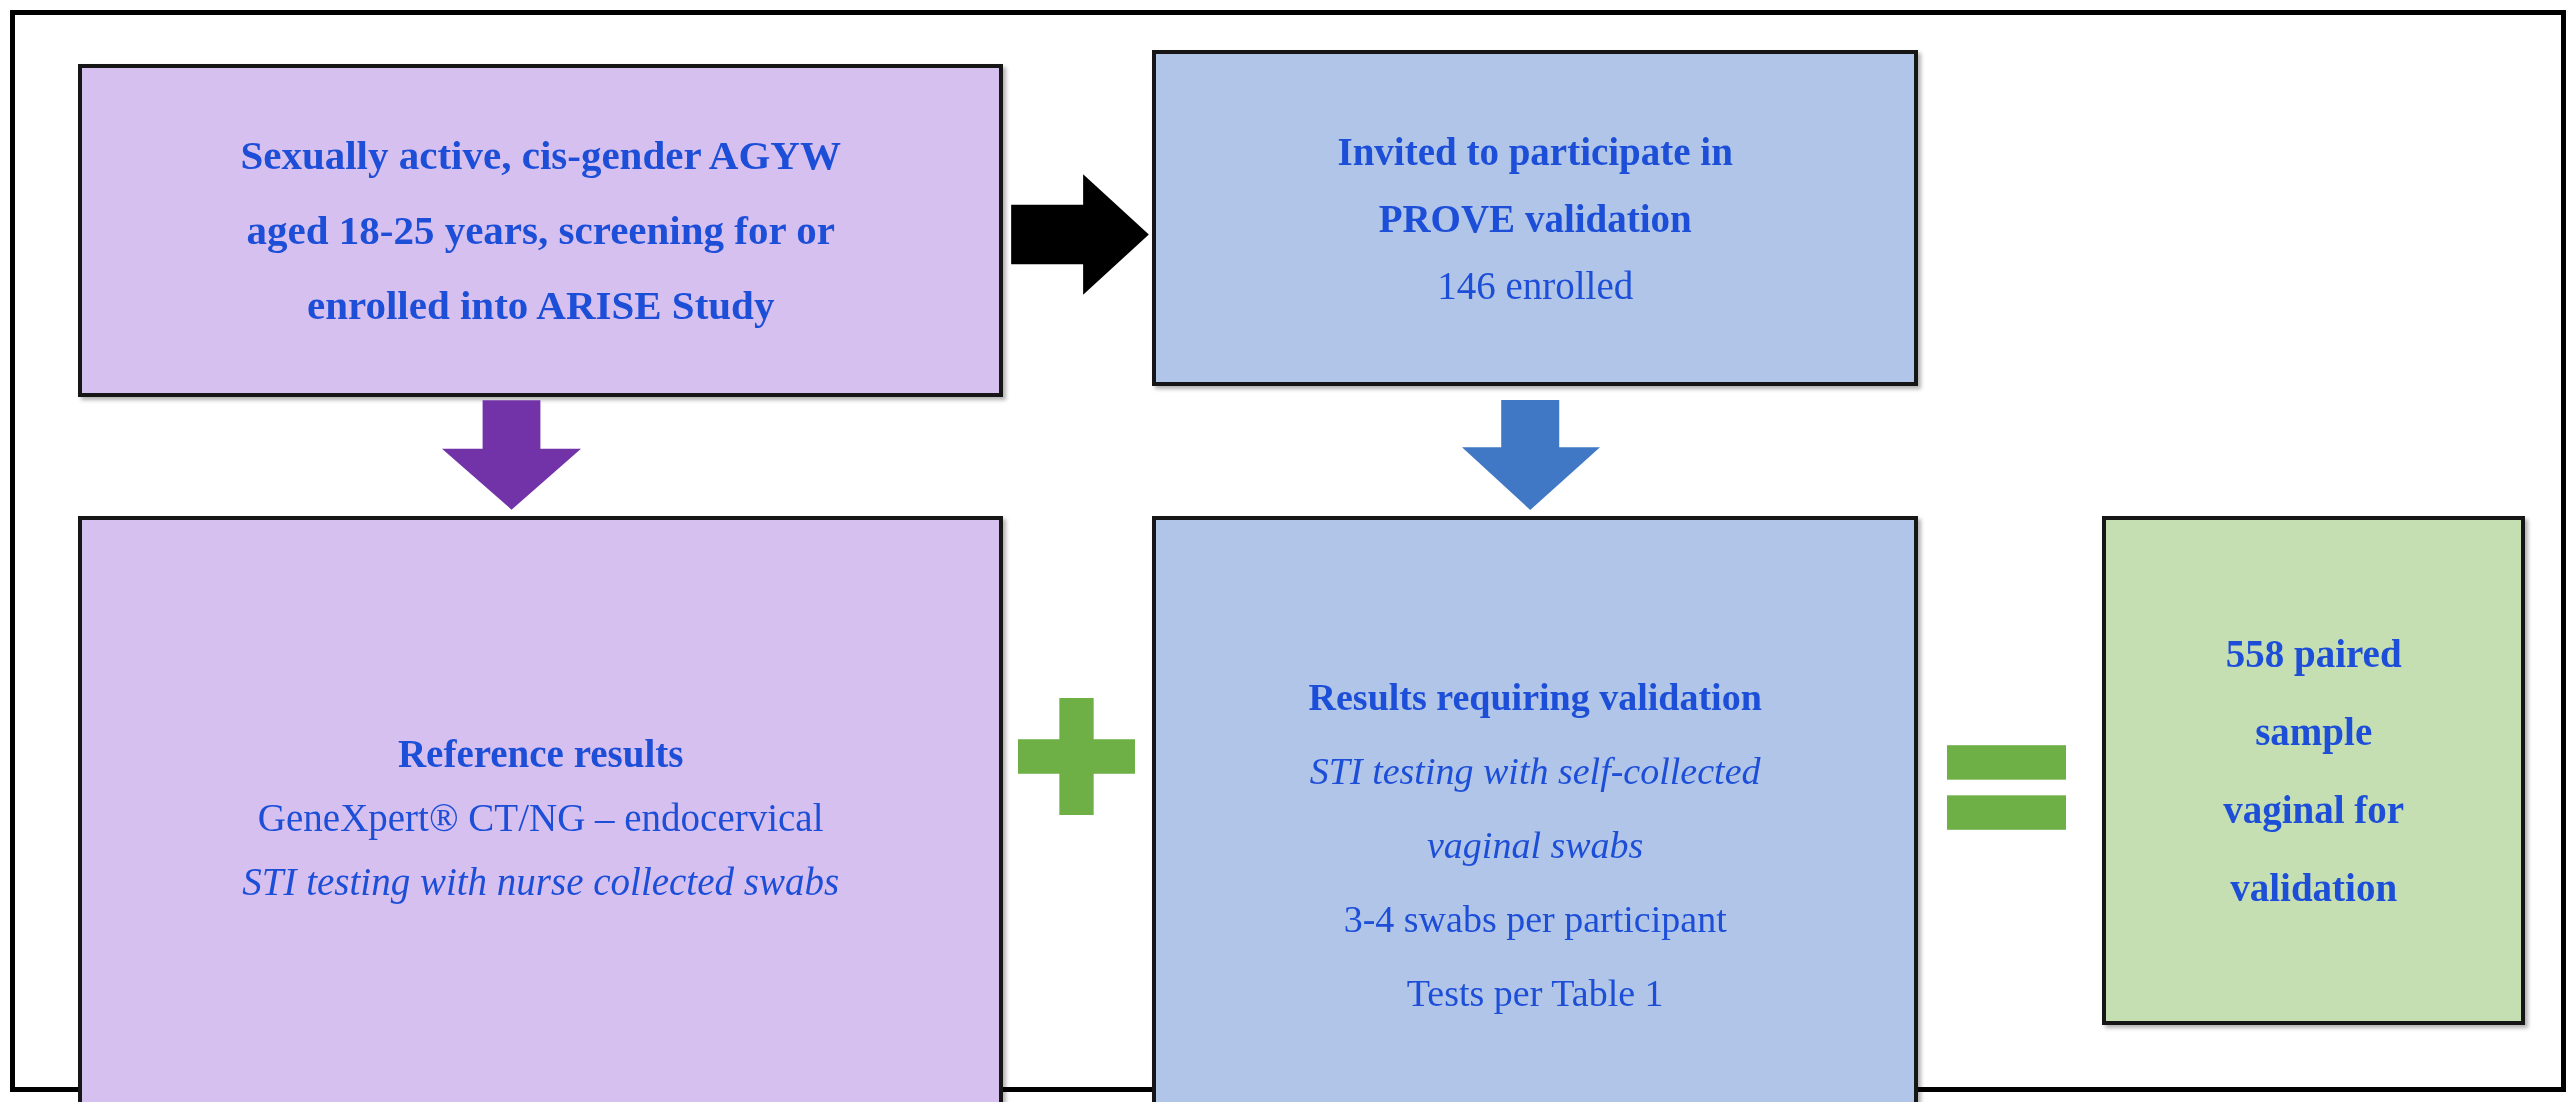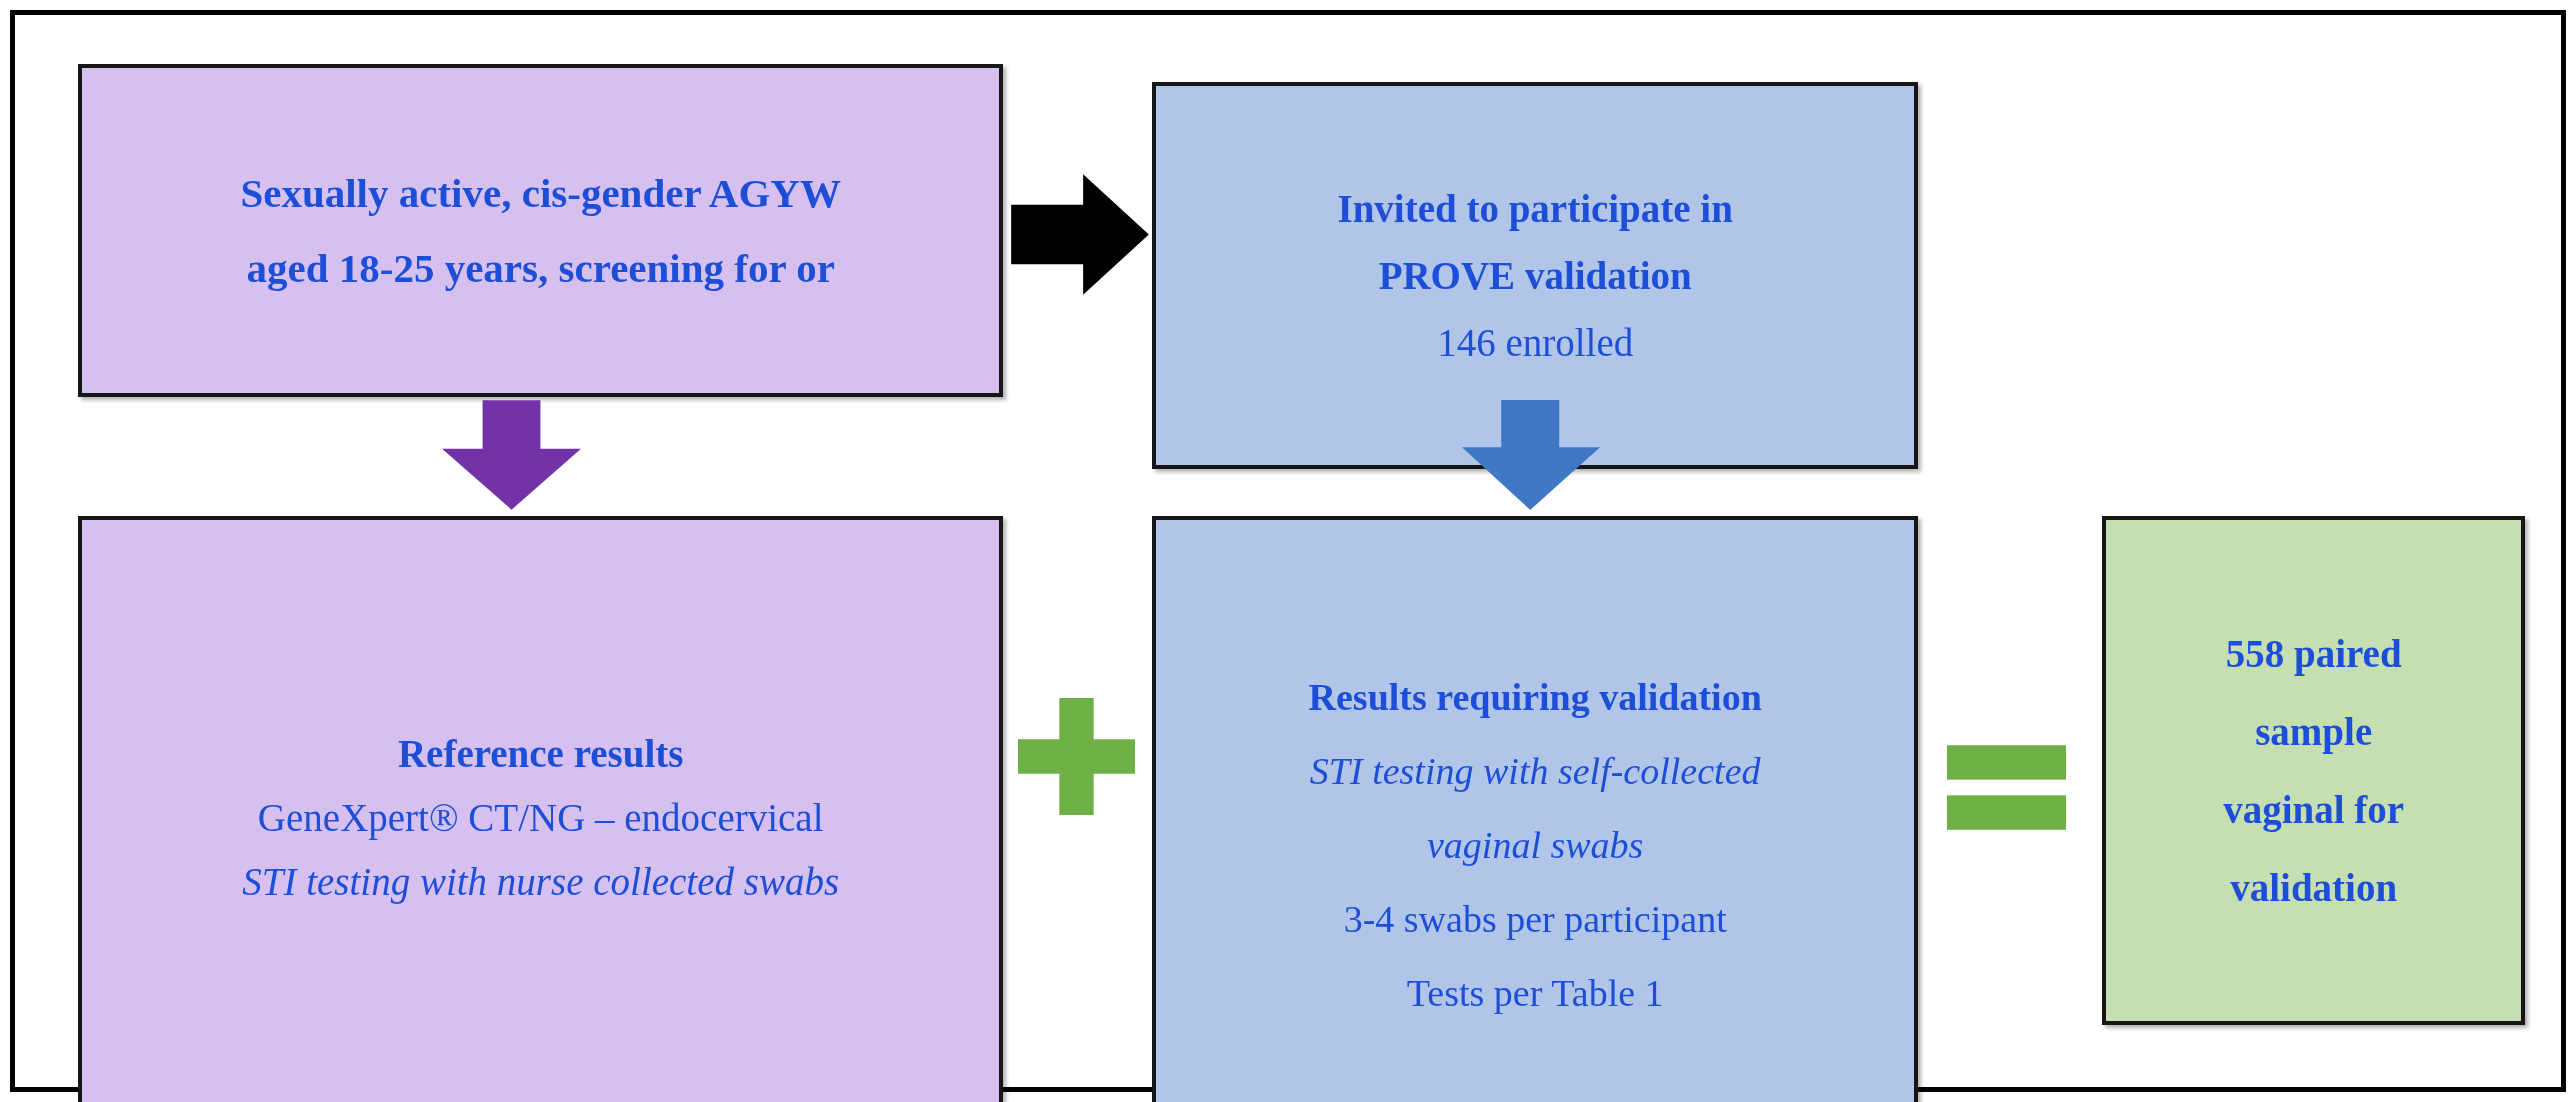--- a/index.html
+++ b/index.html
@@ -67,22 +67,22 @@
     width: 925px; height: 333px;
     padding: 0 27px;
   }
   #box-eligibility .line {
     font-weight: bold;
     font-size: 41px;
     line-height: 75px;
   }
 
   #box-invited {
-    left: 1137px; top: 67px;
-    width: 766px;  height: 387px;
+    left: 1137px; top: 35px;
+    width: 766px;  height: 336px;
     padding: 0 20.4px;
   }
   #box-invited .line {
     font-size: 39px;
     line-height: 67px;
   }
   #box-invited .line.strong { font-weight: bold; }
 
   #box-reference {
     left: 63px;  top: 501px;
@@ -154,20 +154,21 @@
 </style>
 </head>
 <body>
 
 <div id="figure-canvas">
   <div class="outer-frame">
 
     <div class="flow-box box-purple" id="box-eligibility">
       <span class="line">Sexually active, cis-gender AGYW</span>
       <span class="line">aged 18-25 years, screening for or</span>
+      <span class="line">enrolled into ARISE Study</span>
     </div>
 
     <div class="connector" id="arrow-right-black">
       <svg width="138" height="133" viewBox="0 0 176 170" aria-hidden="true">
         <polygon points="0,47 92,47 92,8 176,85 92,162 92,123 0,123" fill="#000000"></polygon>
       </svg>
     </div>
 
     <div class="flow-box box-blue" id="box-invited">
       <span class="line strong">Invited to participate in</span>

